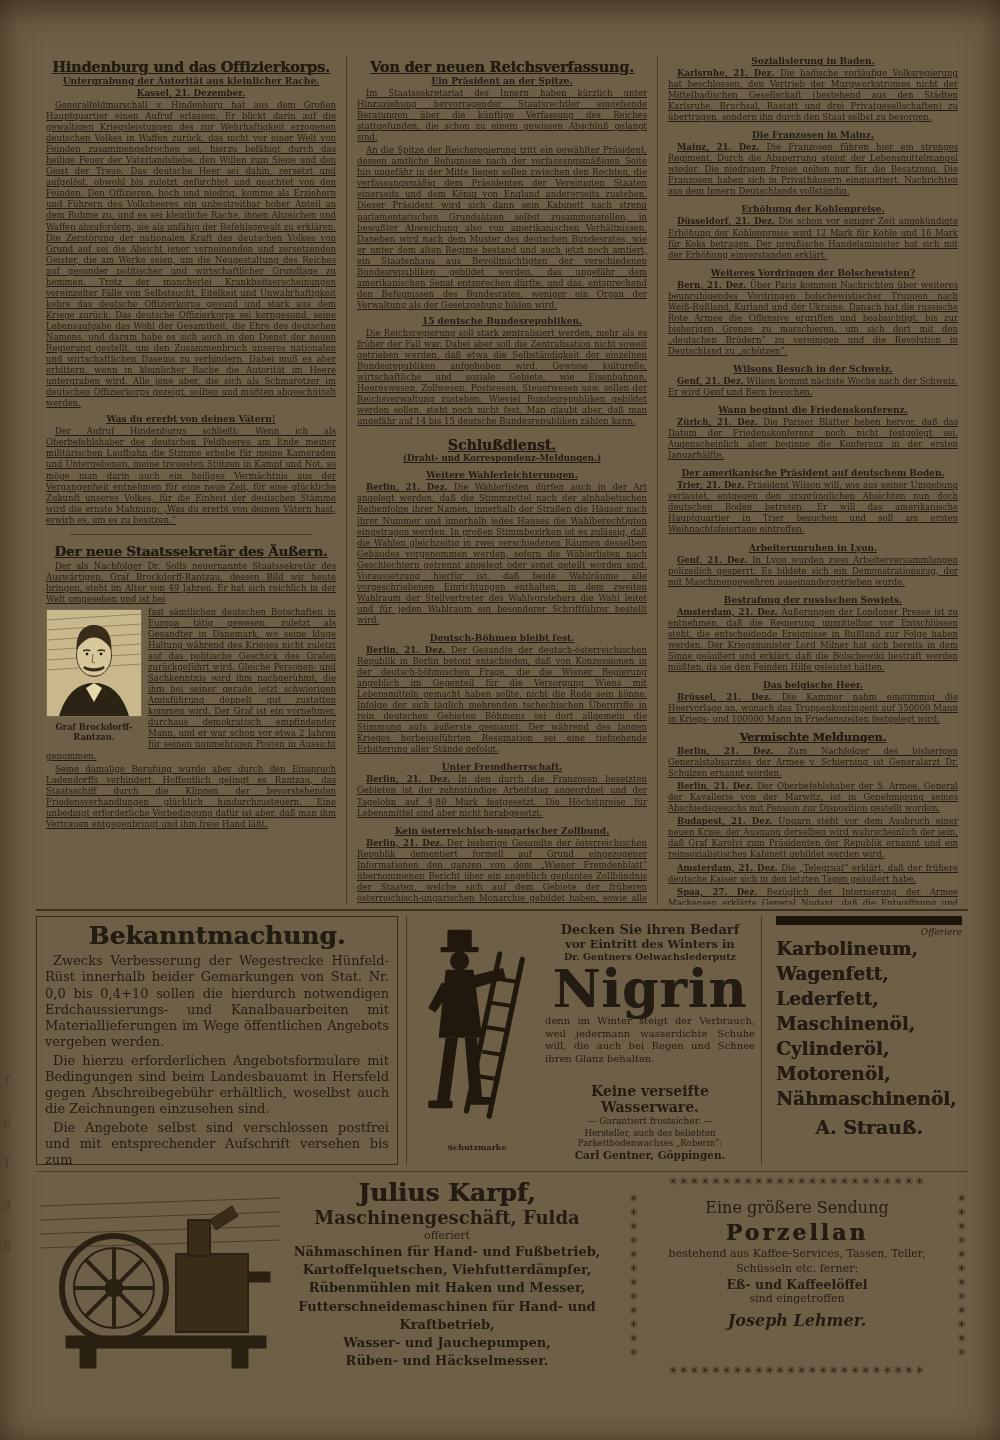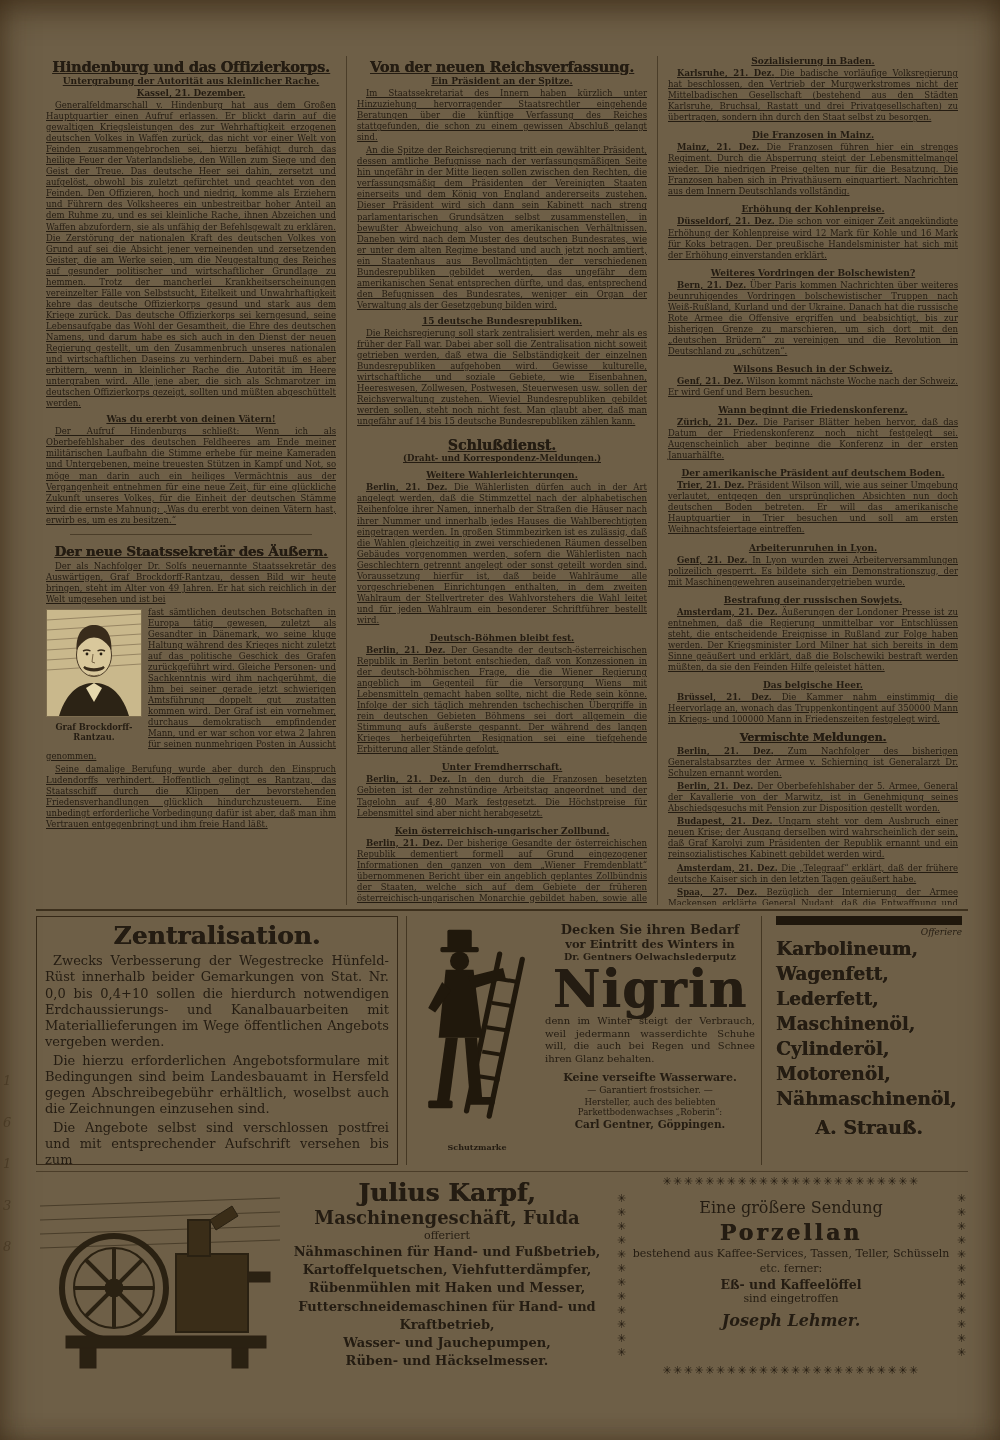--- a/index.html
+++ b/index.html
@@ -52,30 +52,30 @@
   .bek-name{font-size:9.5px;text-align:center;letter-spacing:2px;}
   .ad-nigrin{flex:1;border-left:1px solid rgba(40,28,12,.6);border-right:1px solid rgba(40,28,12,.6);display:flex;padding:4px 6px;}
   .nigrin-left{width:128px;text-align:center;}
   .schutzmarke{font-size:8px;font-weight:700;}
   .nigrin-right{flex:1;text-align:center;padding-left:4px;}
   .nig-l1{font-size:13px;font-weight:700;margin-top:2px;}
   .nig-l2{font-size:11.5px;font-weight:700;}
   .nig-l3{font-size:9.5px;font-weight:700;}
   .nig-big{font-size:52px;font-weight:700;letter-spacing:1px;line-height:1.02;text-shadow:.5px 0 0 currentColor;}
   .nig-body{font-size:10px;line-height:1.25;text-align:justify;margin-top:0;}
-  .nig-small{font-size:11px;font-weight:700;margin-top:6px;}
+  .nig-small{font-size:14px;font-weight:700;margin-top:18px;}
   .nig-guar{font-size:9px;margin-top:1px;}
   .nig-maker{font-size:8.6px;margin-top:2px;}
   .nig-name{font-size:10.5px;font-weight:700;margin-top:1px;}
   .ad-strauss{width:198px;padding:0 6px;}
   .strauss-bar{height:9px;background:#1f170c;margin-bottom:2px;}
   .strauss-offer{font-size:9px;text-align:right;font-style:italic;}
   .strauss-item{font-size:18.5px;font-weight:700;line-height:1.35;text-shadow:.4px 0 0 currentColor;}
   .strauss-sign{font-size:19px;font-weight:700;text-align:center;margin-top:4px;text-shadow:.4px 0 0 currentColor;}
-  .ads-row2{display:flex;height:205px;margin:6px 32px 0 36px;border-top:1px solid rgba(40,28,12,.5);padding-top:4px;box-sizing:border-box;gap:6px;}
+  .ads-row2{display:flex;height:205px;margin:6px 32px 0 36px;border-top:1px solid rgba(40,28,12,.5);padding-top:4px;box-sizing:border-box;gap:18px;}
   .ad-karpf{width:572px;display:flex;}
   .karpf-img{width:250px;}
   .karpf-text{flex:1;text-align:center;}
   .karpf-name{font-size:25px;font-weight:700;margin-top:2px;text-shadow:.4px 0 0 currentColor;}
   .karpf-sub{font-size:18px;font-weight:700;}
   .karpf-offers{font-size:11px;margin:1px 0;}
   .karpf-line{font-size:13px;font-weight:700;line-height:1.4;}
   .ad-lehmer{flex:1;position:relative;padding:14px 18px;text-align:center;}
   .star-row{position:absolute;left:0;right:0;font-size:11px;letter-spacing:1.5px;line-height:1;color:#241c12;white-space:nowrap;overflow:hidden;text-align:center;}
   .star-row.top{top:0;} .star-row.bottom{bottom:0;}
@@ -203,21 +203,21 @@
       <p class="bodytext"><span class="dl">Berlin, 21. Dez.</span> <span>Der Oberbefehlshaber der 5. Armee, General der Kavallerie von der Marwitz, ist in Genehmigung seines Abschiedsgesuchs mit Pension zur Disposition gestellt worden.</span></p>
       <p class="bodytext"><span class="dl">Budapest, 21. Dez.</span> <span>Ungarn steht vor dem Ausbruch einer neuen Krise; der Ausgang derselben wird wahrscheinlich der sein, daß Graf Karolyi zum Präsidenten der Republik ernannt und ein reinsozialistisches Kabinett gebildet werden wird.</span></p>
       <p class="bodytext"><span class="dl">Amsterdam, 21. Dez.</span> <span>Die „Telegraaf“ erklärt, daß der frühere deutsche Kaiser sich in den letzten Tagen geäußert habe.</span></p>
       <p class="bodytext"><span class="dl">Spaa, 27. Dez.</span> <span>Bezüglich der Internierung der Armee Mackensen erklärte General Nudant, daß die Entwaffnung und Internierung dieser Truppen und deren Abtransport im Auftrag Marschall Fochs bestehen bleibe.</span></p>
     </div>
   </div>
 
   <div class="ads-row1">
 
     <div class="ad ad-bekanntmachung">
-      <div class="bek-title">Zentralisation.</div>
+      <div class="bek-title">Bekanntmachung.</div>
       <p class="bek-body">Zwecks Verbesserung der Wegestrecke Hünfeld-Rüst innerhalb beider Gemarkungen von Stat. Nr. 0,0 bis 0,4+10 sollen die hierdurch notwendigen Erdchaussierungs- und Kanalbauarbeiten mit Materiallieferungen im Wege öffentlichen Angebots vergeben werden.</p>
       <p class="bek-body">Die hierzu erforderlichen Angebotsformulare mit Bedingungen sind beim Landesbauamt in Hersfeld gegen Abschreibegebühr erhältlich, woselbst auch die Zeichnungen einzusehen sind.</p>
       <p class="bek-body">Die Angebote selbst sind verschlossen postfrei und mit entsprechender Aufschrift versehen bis zum</p>
       <div class="bek-date">Montag den 30. Dezember 1918</div>
       <div class="bek-time">vormittags 11 Uhr</div>
       <p class="bek-body" style="text-indent:0;">an das Landesbauamt in Hersfeld einzureichen, zu welcher Zeit in Gegenwart von Unternehmern die Eröffnung der Angebote erfolgt.</p>
       <div class="bek-place">Hünfeld, den 21. Dezember 1918.</div>
       <div class="bek-sign">Der Vorsitzende des Kreisausschusses:</div>
       <div class="bek-name">Ludwig.</div>
     </div>

